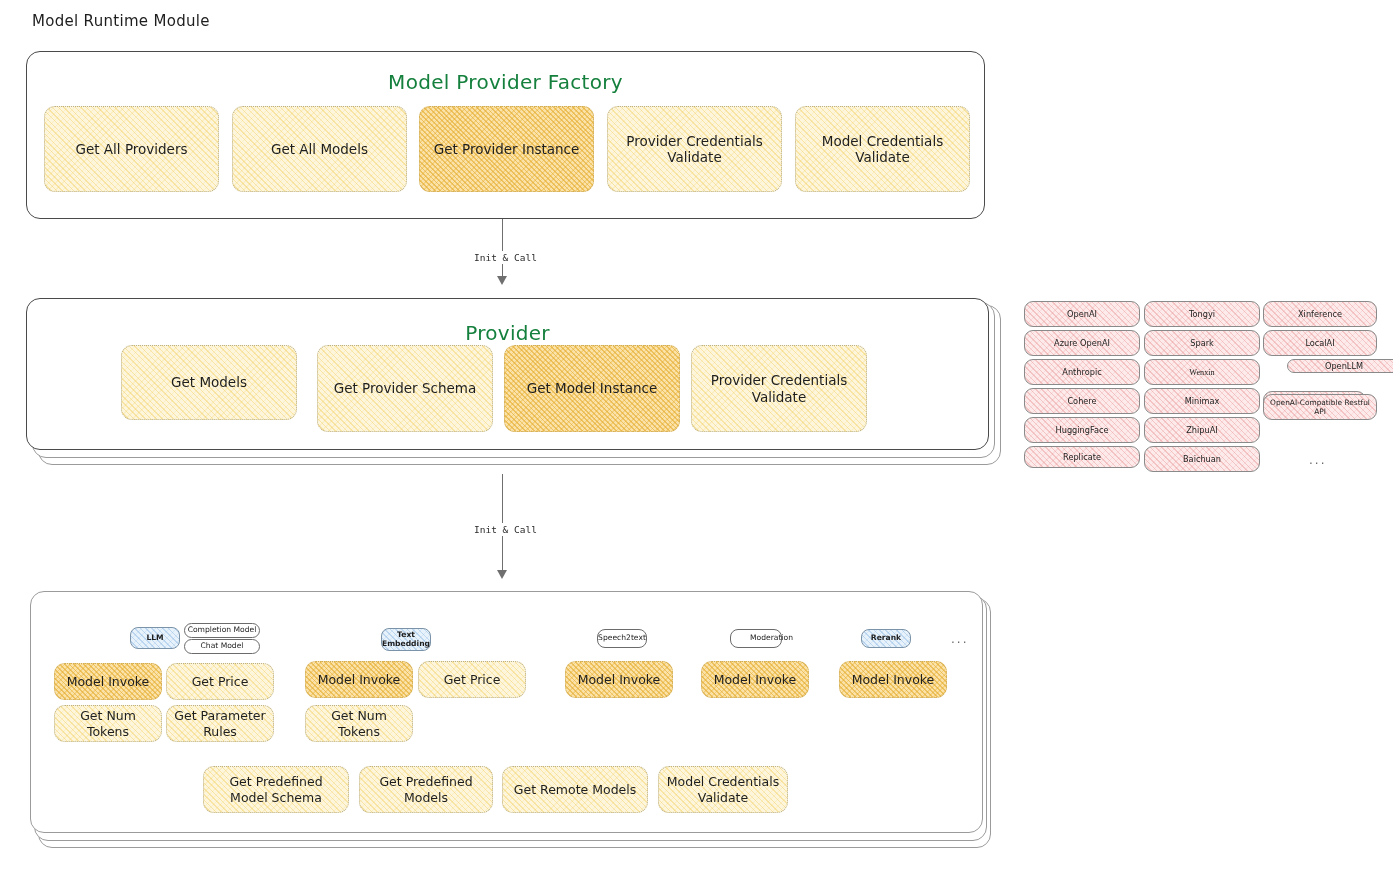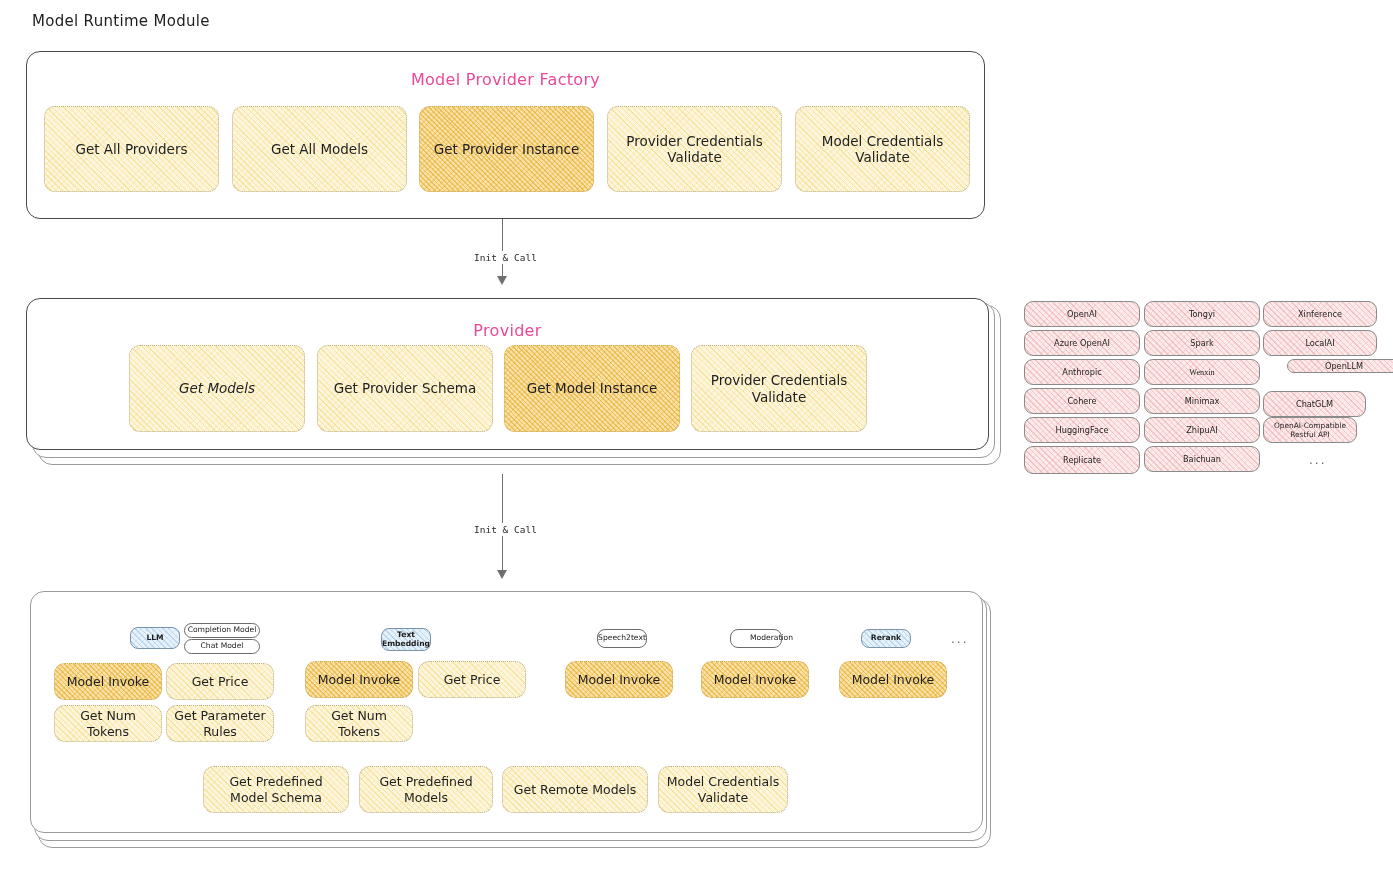--- a/index.html
+++ b/index.html
@@ -29,22 +29,22 @@
     background:#ffffff;
     border:1.2px solid #9b9b9b;
     border-radius:14px;
     box-sizing:border-box;
   }
 
   .frame-title{
     position:absolute;
     left:0;right:0;
     text-align:center;
-    font-size:16px;
-    color:#ec4899;
+    font-size:20px;
+    color:#15803d;
     letter-spacing:.3px;
   }
 
   
   .node{
     position:absolute;
     box-sizing:border-box;
     border-radius:11px;
     border:1.3px dotted #b9b08a;
     display:flex;align-items:center;justify-content:center;
@@ -152,44 +152,44 @@
   <div class="arrow-line" style="left:502px;top:219px;height:59px;"></div>
   <div class="arrow-head" style="left:497px;top:276px;"></div>
   <div class="arrow-label mono" style="left:470px;top:251px;">Init &amp; Call</div>
 
   <div class="stacklayer" style="left:38px;top:305px;width:963px;height:160px;"></div>
   <div class="stacklayer" style="left:32px;top:302px;width:963px;height:156px;"></div>
   <div class="frame shadowstack" style="left:26px;top:298px;width:963px;height:152px;">
     <div class="frame-title hand" style="top:22px;">Provider</div>
   </div>
 
-  <div class="node hand" style="left:129px;top:345px;width:176px;height:87px;z-index:4;font-style:italic;">Get Models</div>
+  <div class="node hand" style="left:121px;top:345px;width:176px;height:75px;z-index:4;">Get Models</div>
   <div class="node hand" style="left:317px;top:345px;width:176px;height:87px;z-index:4;">Get Provider Schema</div>
   <div class="node hand hl" style="left:504px;top:345px;width:176px;height:87px;z-index:4;">Get Model Instance</div>
   <div class="node hand" style="left:691px;top:345px;width:176px;height:87px;z-index:4;">Provider Credentials Validate</div>
 
   <div class="chip hand" style="left:1024px;top:301px;width:116px;height:26px;">OpenAI</div>
   <div class="chip hand" style="left:1024px;top:330px;width:116px;height:26px;">Azure OpenAI</div>
   <div class="chip hand" style="left:1024px;top:359px;width:116px;height:26px;">Anthropic</div>
   <div class="chip hand" style="left:1024px;top:388px;width:116px;height:26px;">Cohere</div>
   <div class="chip hand" style="left:1024px;top:417px;width:116px;height:26px;">HuggingFace</div>
-  <div class="chip hand" style="left:1024px;top:446px;width:116px;height:28px;">Replicate</div>
+  <div class="chip hand" style="left:1024px;top:446px;width:116px;height:22px;">Replicate</div>
 
   <div class="chip hand" style="left:1144px;top:301px;width:116px;height:26px;">Tongyi</div>
   <div class="chip hand" style="left:1144px;top:330px;width:116px;height:26px;">Spark</div>
   <div class="chip hand" style="left:1144px;top:359px;width:116px;height:26px;font-family:Liberation Serif, serif;">Wenxin</div>
   <div class="chip hand" style="left:1144px;top:388px;width:116px;height:26px;">Minimax</div>
   <div class="chip hand" style="left:1144px;top:417px;width:116px;height:26px;">ZhipuAI</div>
   <div class="chip hand" style="left:1144px;top:446px;width:116px;height:26px;">Baichuan</div>
 
   <div class="chip hand" style="left:1263px;top:301px;width:114px;height:26px;">Xinference</div>
   <div class="chip hand" style="left:1263px;top:330px;width:114px;height:26px;">LocalAI</div>
   <div class="chip hand" style="left:1263px;top:359px;width:114px;height:14px;margin-left:24px;">OpenLLM</div>
   <div class="chip hand" style="left:1263px;top:391px;width:103px;height:26px;">ChatGLM</div>
-  <div class="chip hand" style="left:1263px;top:417px;width:94px;height:26px;font-size:7.4px;">OpenAI-Compatible Restful API</div>
+  <div class="chip hand" style="left:1263px;top:394px;width:114px;height:26px;font-size:7.4px;">OpenAI-Compatible Restful API</div>
   <div class="dots" style="left:1309px;top:453px;">...</div>
 
   <div class="arrow-line" style="left:502px;top:474px;height:98px;"></div>
   <div class="arrow-head" style="left:497px;top:570px;"></div>
   <div class="arrow-label mono" style="left:470px;top:523px;">Init &amp; Call</div>
 
   <div class="stacklayer" style="left:38px;top:598px;width:953px;height:250px;"></div>
   <div class="stacklayer" style="left:34px;top:595px;width:953px;height:246px;"></div>
   <div class="stacklayer" style="left:30px;top:591px;width:953px;height:242px;"></div>
 

